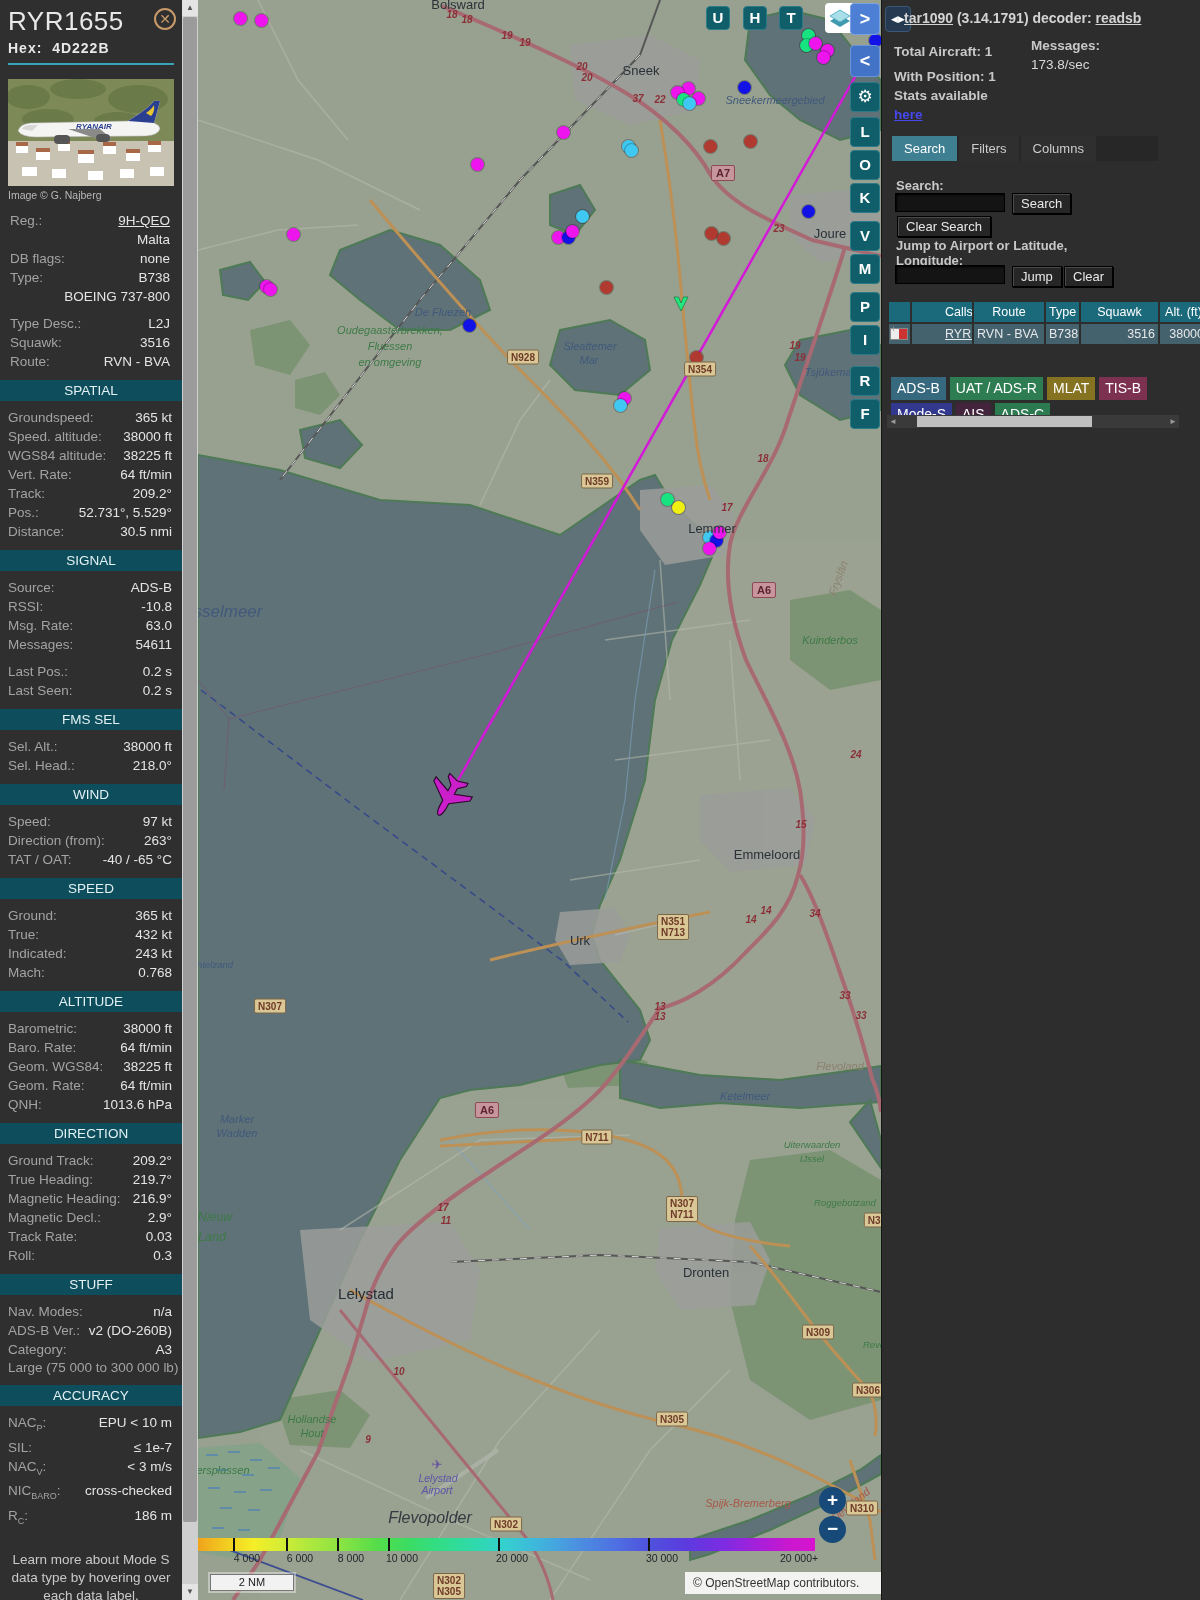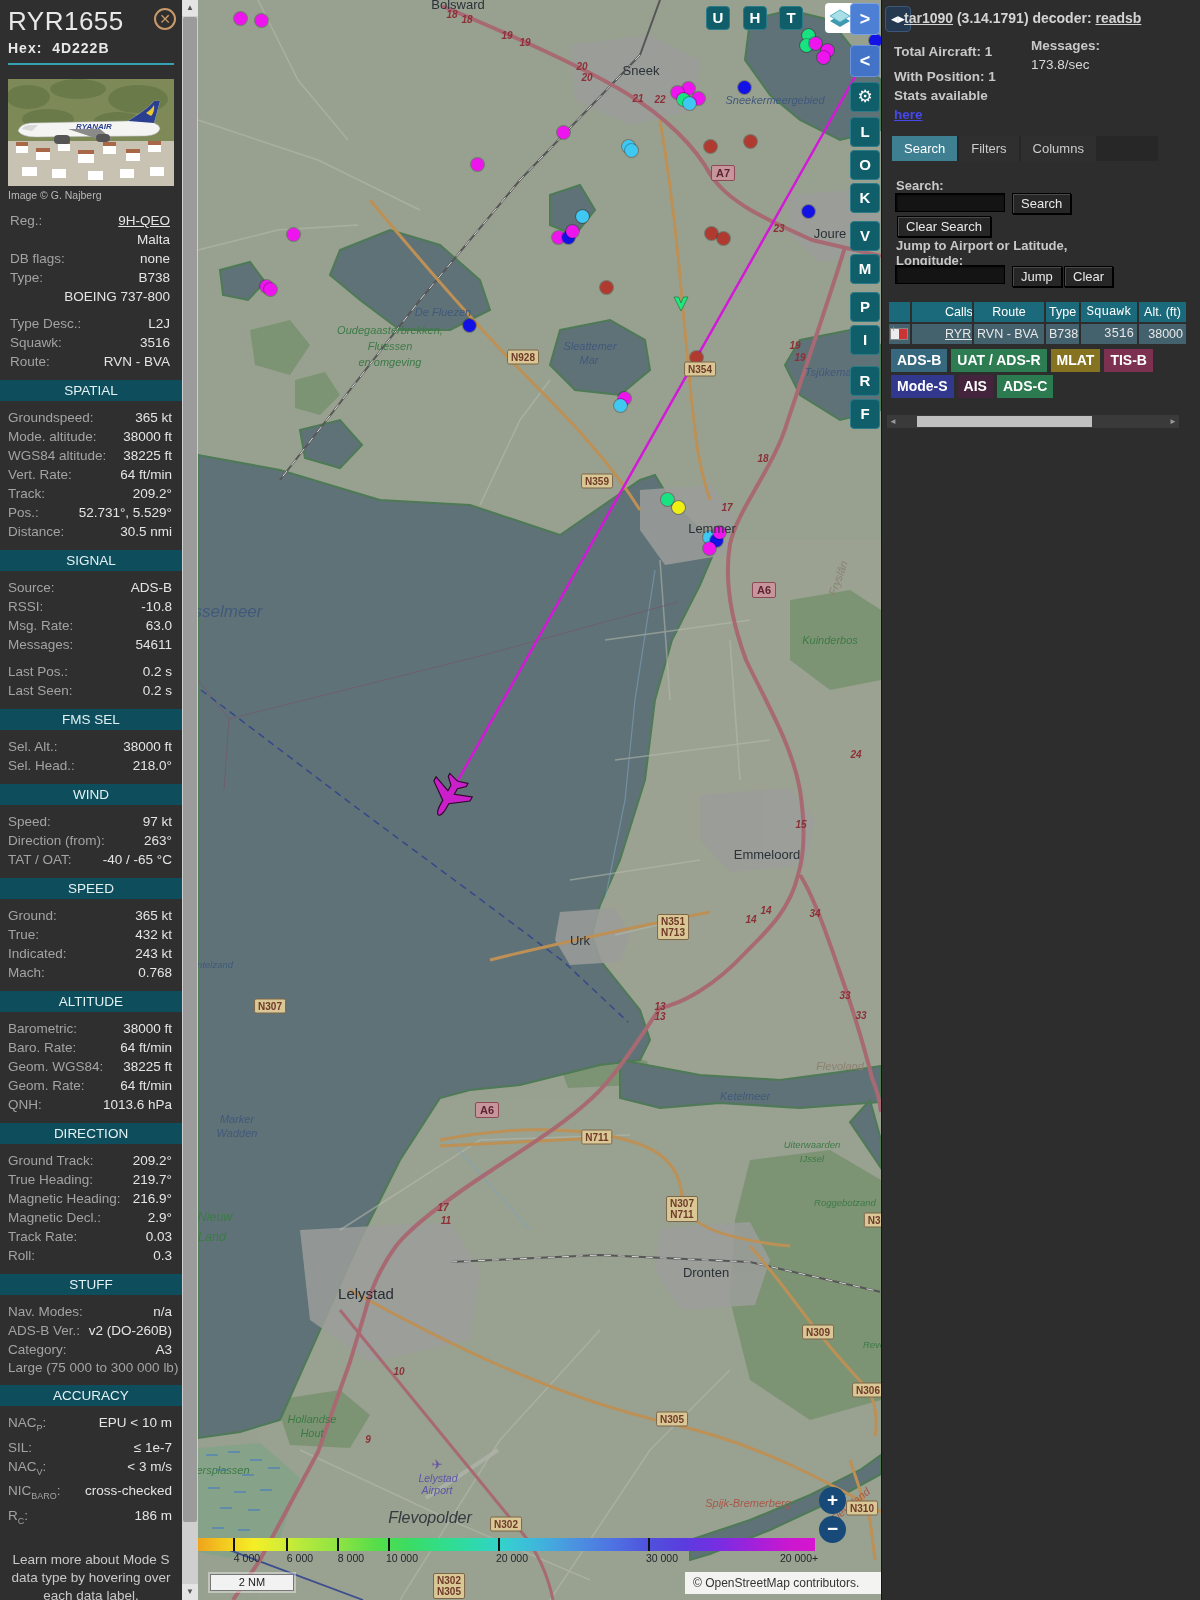--- a/index.html
+++ b/index.html
@@ -96,27 +96,27 @@
   .rp-lbl{font-size:13px;font-weight:bold;color:#c8c8c8;}
   .rp-input{background:#141414;border:1px solid #000;height:19px;width:110px;color:#ddd;
             box-shadow:inset 1px 1px 2px #000;font-size:12px;padding:0 4px;}
   .rp-btn{background:#262626;border:1px solid #000;box-shadow:inset 1px 1px 0 #4a4a4a,1px 1px 0 #000;
           color:#e8e8e8;font-size:13px;padding:2px 8px;cursor:pointer;display:inline-block;}
   .ac-table{position:absolute;left:7px;top:302px;font-size:12.5px;}
   .tr{display:flex;margin-bottom:2px;}
   .th,.td{margin-right:2px;padding:3px 3px;overflow:hidden;white-space:nowrap;}
   .th{background:#1a6a7c;color:#fff;text-align:center;cursor:pointer;}
   .td{background:#44616e;color:#e8e8e8;}
-  .c0{width:21px;padding:3px 1px;} .c1{width:60px;padding-left:33px;} .c2{width:70px;} .c3{width:33px;} .c4{width:56px;font-family:Liberation Mono, monospace;} .c5{width:47px;}
+  .c0{width:21px;padding:3px 1px;} .c1{width:60px;padding-left:33px;} .c2{width:70px;} .c3{width:33px;} .c4{width:77px;} .c5{width:47px;}
   .td.num{text-align:right;}
   .td .cs{text-decoration:underline;cursor:pointer;}
   .flag{width:18px;height:12px;margin-top:1px;background:linear-gradient(to right,#ececec 50%,#c33 50%);
         position:relative;border:1px solid #888;}
   .flag:after{content:"+";position:absolute;left:0px;top:-5px;color:#999;font-size:9px;}
-  .badges{position:absolute;left:9px;top:348px;width:300px;line-height:23px;font-weight:bold;}
+  .badges{position:absolute;left:9px;top:376px;width:300px;line-height:23px;}
   .badge{display:inline-block;color:#fff;font-size:14px;padding:0 6px;margin:0 4px 2px 0;cursor:pointer;}
   .hscroll{position:absolute;left:5px;top:415px;width:292px;height:13px;background:#3a3a3a;}
   .hscroll .harr{position:absolute;top:0;width:12px;height:13px;color:#999;font-size:8px;line-height:13px;text-align:center;cursor:pointer;}
   .hscroll .hthumb{position:absolute;left:30px;top:1px;width:175px;height:11px;background:#c0c0c0;cursor:pointer;}
 </style>
 </head>
 <body>
 
 <div class="app">
 
@@ -210,21 +210,21 @@
           <span class="val">RVN - BVA</span>
         </div>
       </div>
     <div id="sections">
         <div class="sec-head">SPATIAL</div>
         <div class="row">
           <span class="lbl">Groundspeed:</span>
           <span class="val">365 kt</span>
         </div>
         <div class="row">
-          <span class="lbl">Mode. altitude:</span>
+          <span class="lbl">Speed. altitude:</span>
           <span class="val">38000 ft</span>
         </div>
         <div class="row">
           <span class="lbl">WGS84 altitude:</span>
           <span class="val">38225 ft</span>
         </div>
         <div class="row">
           <span class="lbl">Vert. Rate:</span>
           <span class="val">64 ft/min</span>
         </div>
@@ -589,21 +589,21 @@
         <div class="ml ml-polder" style="left: 232px; top: 1518px;">Flevopolder</div>
         <div class="ml ml-region-red" style="left: 550px; top: 1503px;">Spijk-Bremerberg</div>
         <div class="ml ml-nature-lg" style="left: 565px; top: 1545px;">Veluwerandmeren</div>
         <div class="ml ml-region-red" style="left: 652px; top: 1505px; transform: translate(-50%, -50%) rotate(-40deg);">Flevoland</div>
         <div class="ml ml-exit" style="left: 254px; top: 14px;">18</div>
         <div class="ml ml-exit" style="left: 269px; top: 19px;">18</div>
         <div class="ml ml-exit" style="left: 309px; top: 35px;">19</div>
         <div class="ml ml-exit" style="left: 327px; top: 42px;">19</div>
         <div class="ml ml-exit" style="left: 384px; top: 66px;">20</div>
         <div class="ml ml-exit" style="left: 389px; top: 77px;">20</div>
-        <div class="ml ml-exit" style="left: 440px; top: 98px;">21</div>
+        <div class="ml ml-exit" style="left: 440px; top: 98px;">37</div>
         <div class="ml ml-exit" style="left: 462px; top: 99px;">22</div>
         <div class="ml ml-exit" style="left: 581px; top: 228px;">23</div>
         <div class="ml ml-exit" style="left: 597px; top: 345px;">19</div>
         <div class="ml ml-exit" style="left: 602px; top: 357px;">19</div>
         <div class="ml ml-exit" style="left: 565px; top: 458px;">18</div>
         <div class="ml ml-exit" style="left: 529px; top: 507px;">17</div>
         <div class="ml ml-exit" style="left: 603px; top: 824px;">15</div>
         <div class="ml ml-exit" style="left: 617px; top: 913px;">34</div>
         <div class="ml ml-exit" style="left: 553px; top: 919px;">14</div>
         <div class="ml ml-exit" style="left: 568px; top: 910px;">14</div>

